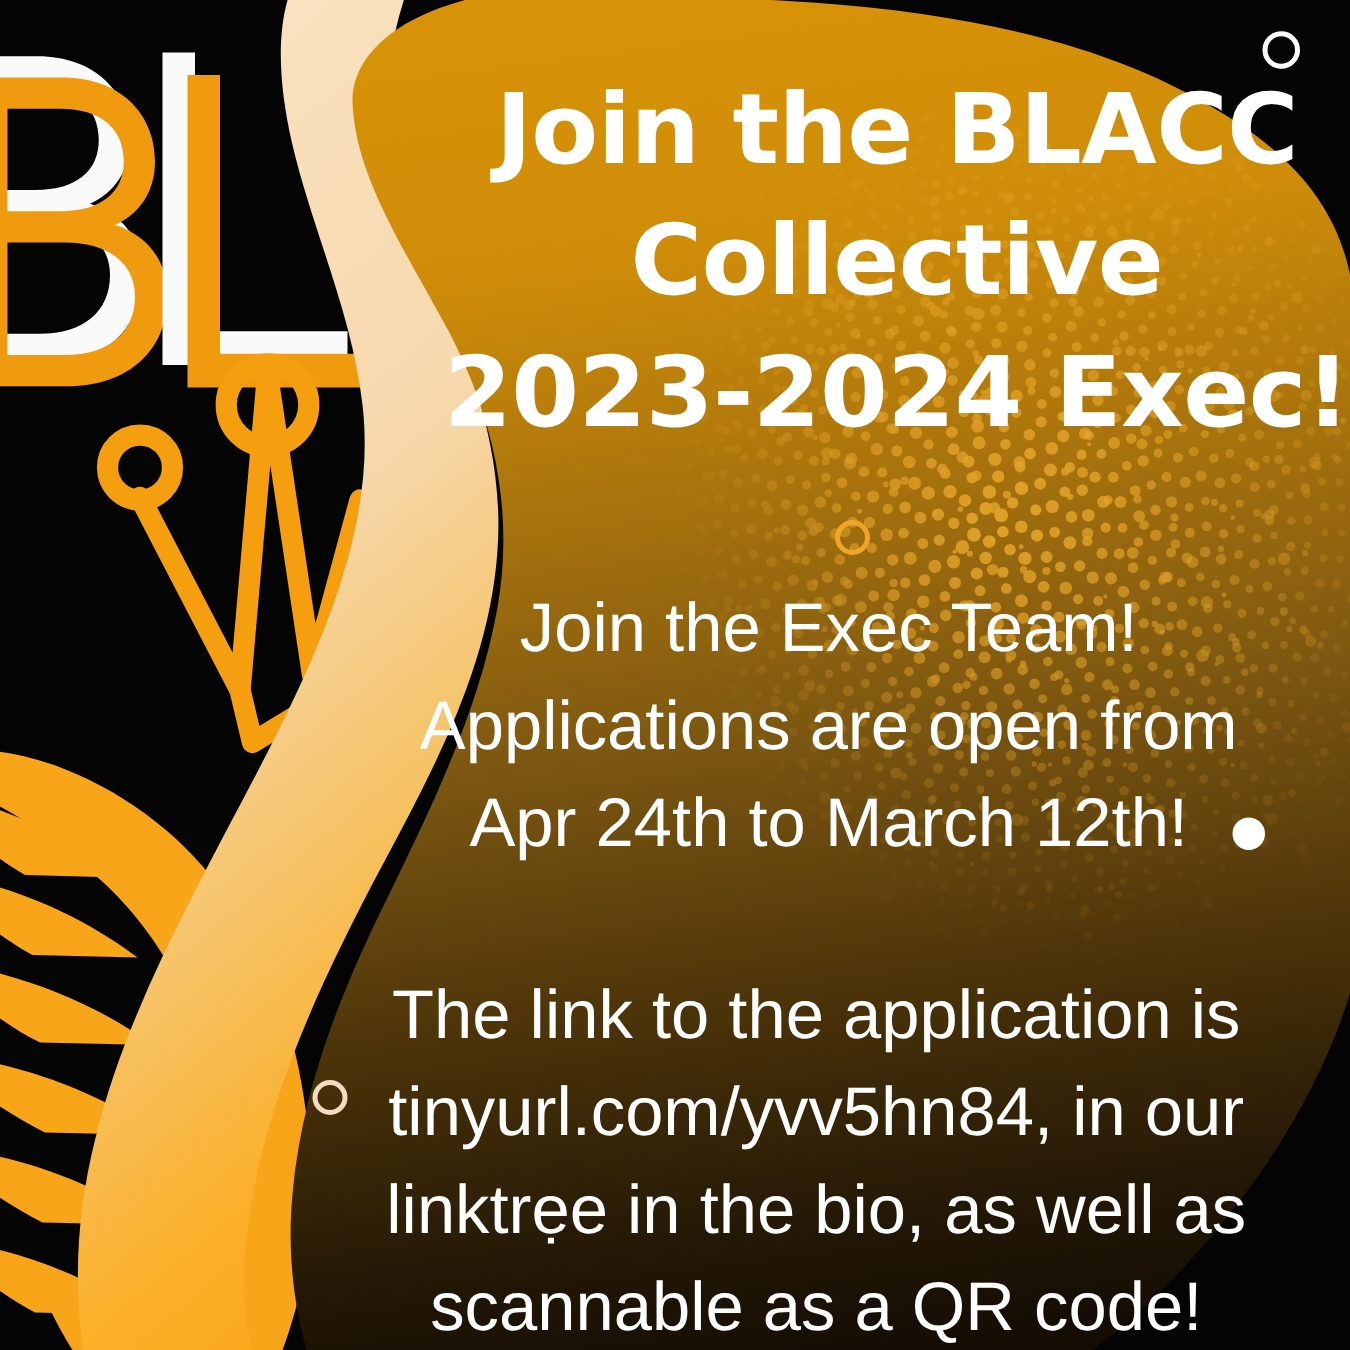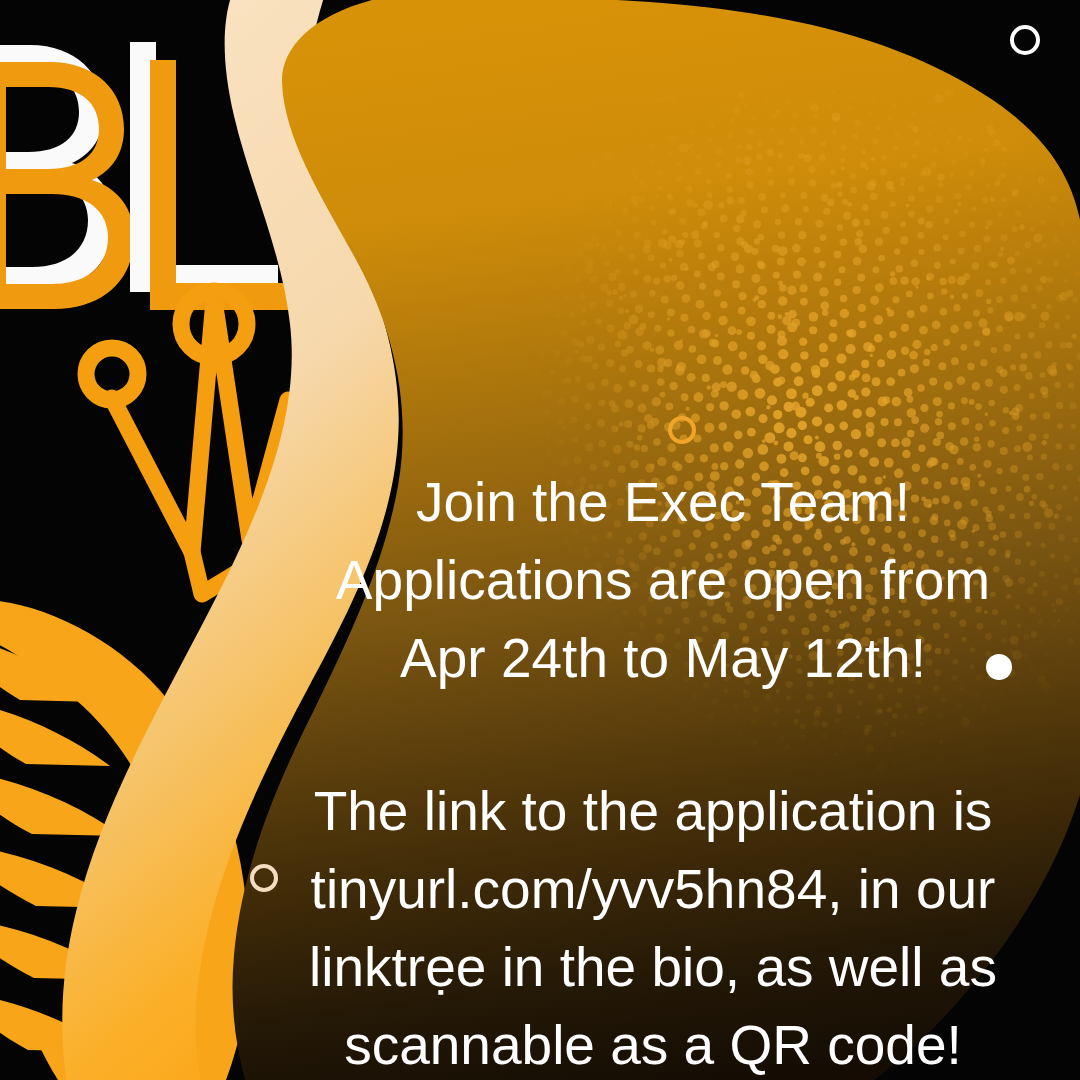--- a/index.html
+++ b/index.html
@@ -2133,24 +2133,27 @@
   <div class="deco-circle" style="left:1010px; top:25px; width:30px; height:30px; border:4px solid #FFFFFF;"></div>
 
   <div class="deco-circle" style="left:668px; top:416px; width:28px; height:28px; border:4px solid #F0A528;"></div>
 
   <div class="deco-circle" style="left:986px; top:654px; width:26px; height:26px; background:#FFFFFF;"></div>
 
   <div class="deco-circle" style="left:250px; top:864px; width:28px; height:28px; border:4px solid #F3DCC0;"></div>
 
   <div class="text-layer">
 
+    <div id="headline">Join the BLACC
+Collective
+2023-2024 Exec!</div>
 
     <div id="body-block-1">Join the Exec Team!
 Applications are open from
-Apr 24th to May 12th!</div>
+Apr 24th to March 12th!</div>
 
     <div id="body-block-2">The link to the application is
 tinyurl.com/yvv5hn84, in our
 linktrẹe in the bio, as well as
 scannable as a QR code!</div>
 
   </div>
 
 </div>
 

